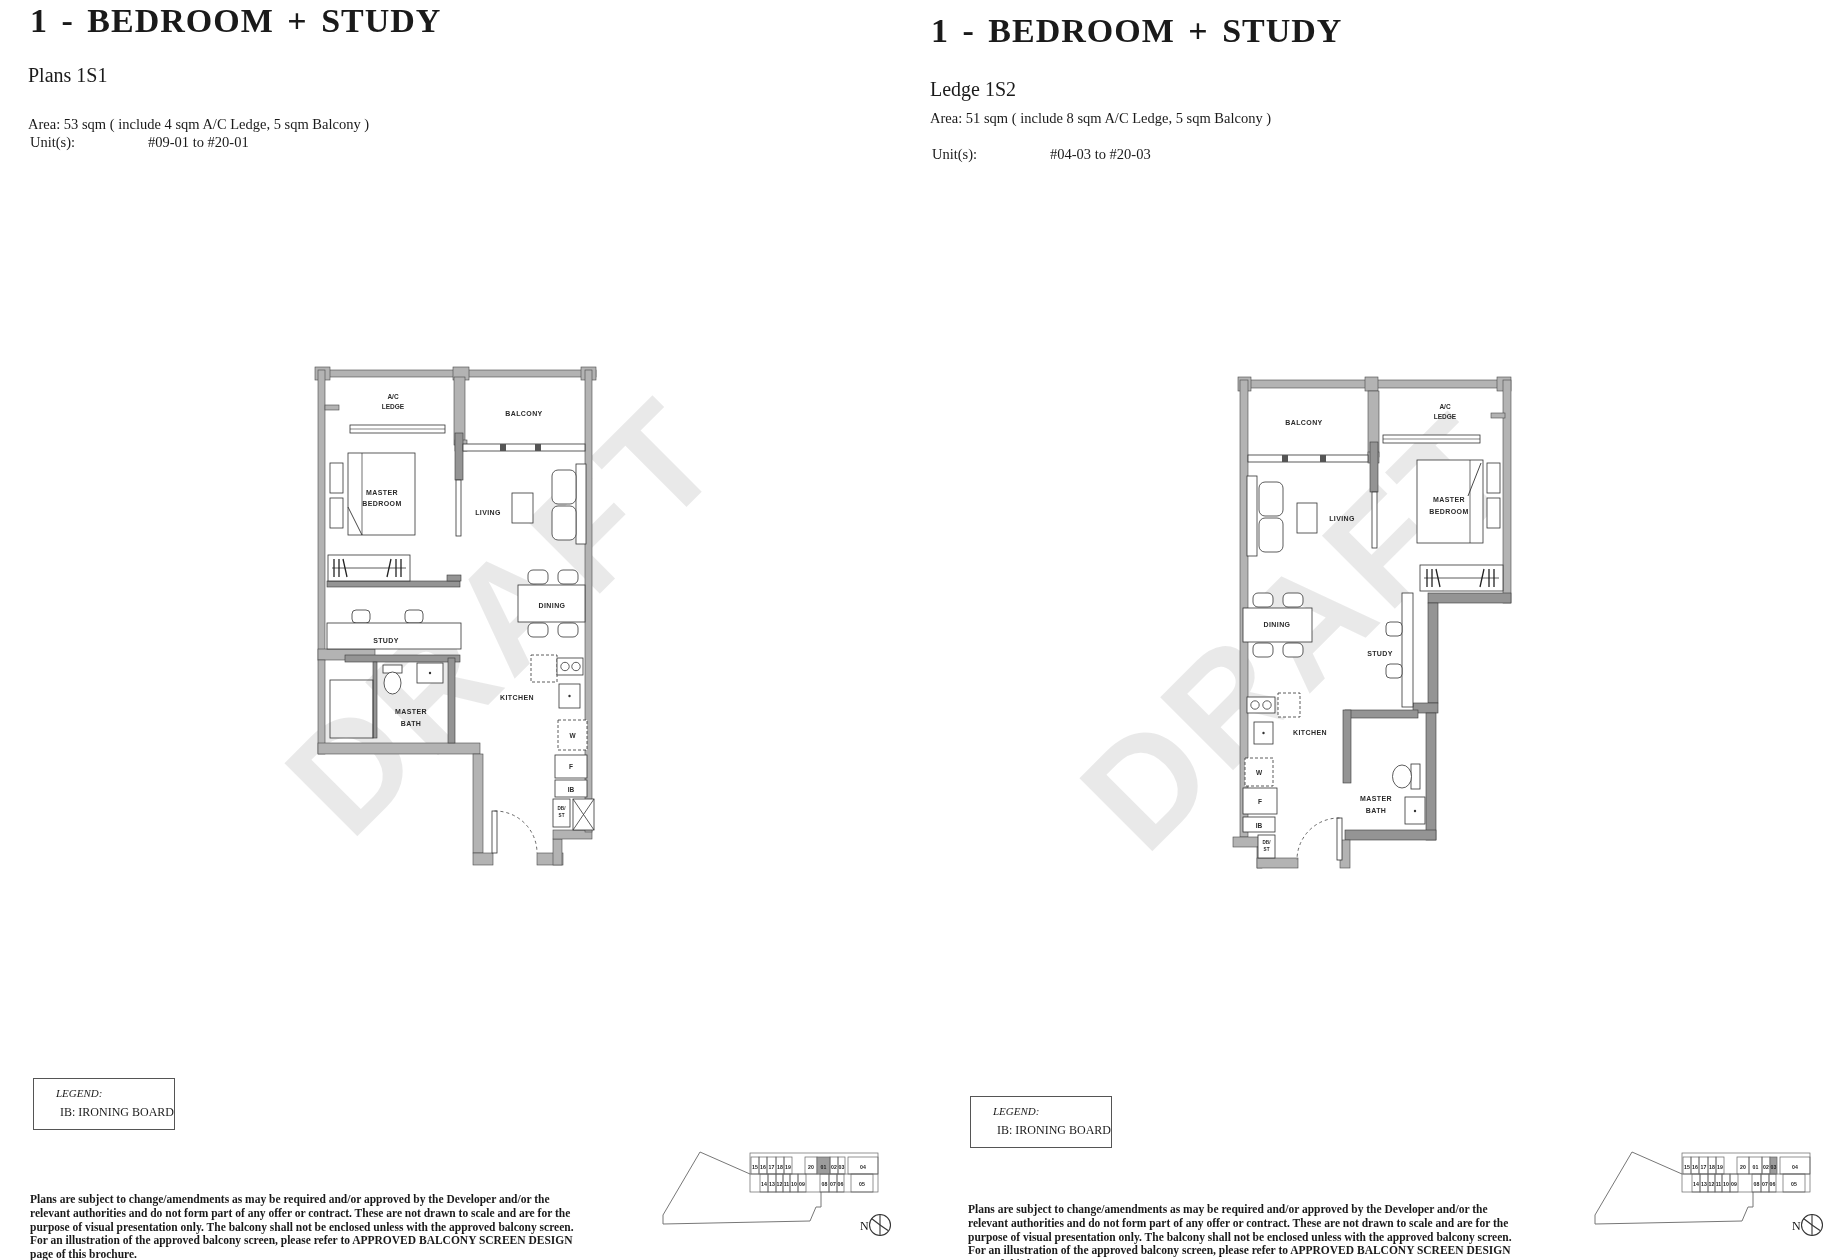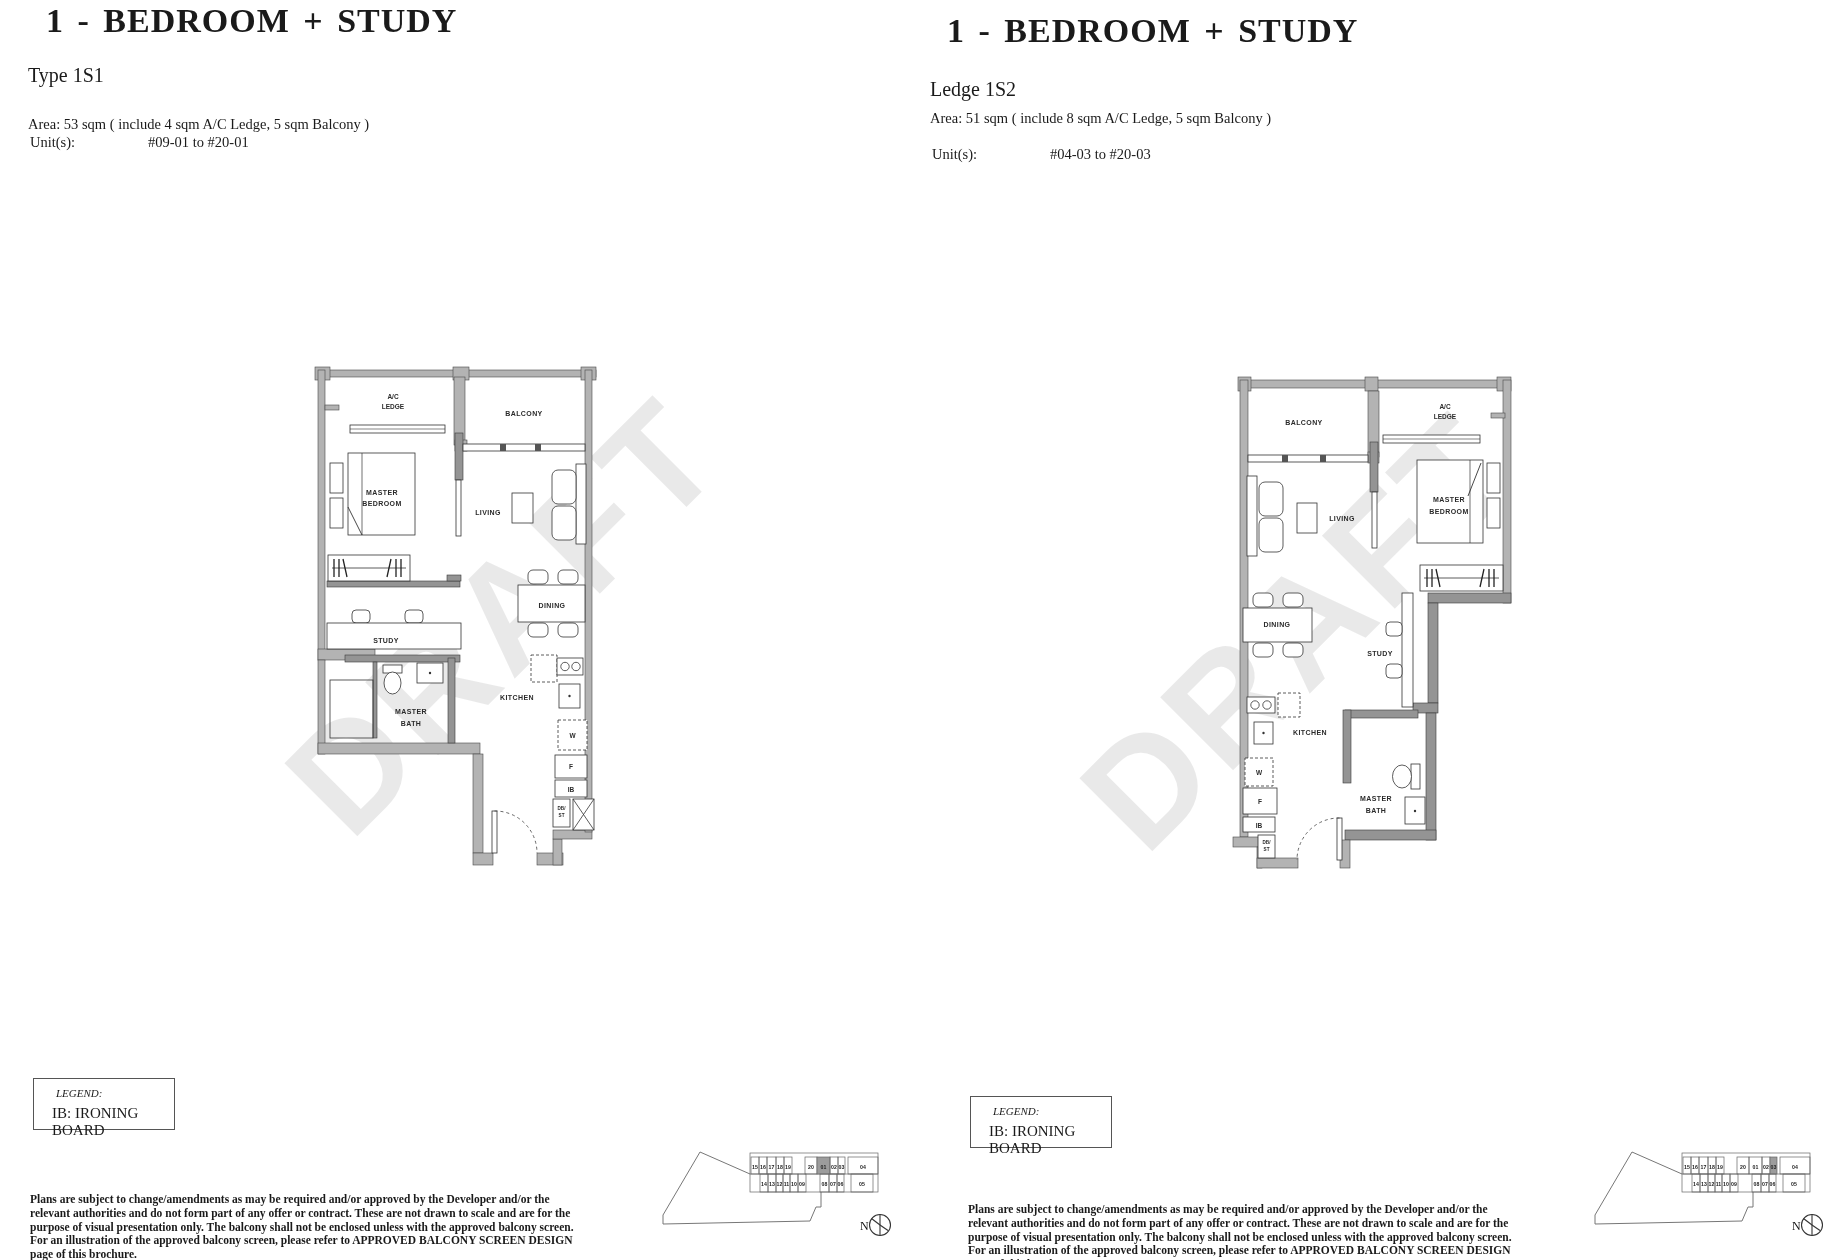--- a/index.html
+++ b/index.html
@@ -1,25 +1,25 @@
 <!DOCTYPE html>
 <html><head>
 <meta charset="utf-8">
 <style>
   html,body{margin:0;padding:0;background:#fff;}
   #page{position:relative;width:1836px;height:1260px;background:#fff;overflow:hidden;
         font-family:"Liberation Serif",serif;color:#1a1a1a;}
-  .h1{position:absolute;font-size:34px;font-weight:bold;letter-spacing:1px;word-spacing:4px;white-space:nowrap;margin-left:16px;}
+  .h1{position:absolute;font-size:34px;font-weight:bold;letter-spacing:1px;word-spacing:4px;white-space:nowrap;}
   .type{position:absolute;font-size:20px;}
   .area{position:absolute;font-size:14.5px;}
   .unitrow{position:absolute;font-size:14.5px;}
   .unitrow .val{position:absolute;left:118px;top:0;white-space:nowrap;}
   .legendbox{position:absolute;width:140px;height:50px;border:1px solid #555;background:#fff;}
   .legendbox .lg1{position:absolute;left:22px;top:8px;font-size:11px;font-style:italic;}
-  .legendbox .lg2{position:absolute;left:18px;top:26px;font-size:15px;}
+  .legendbox .lg2{position:absolute;left:26px;top:26px;font-size:12px;}
   .disclaimer{position:absolute;width:560px;font-size:11.5px;line-height:13.8px;text-align:left;font-weight:bold;}
   .watermark{position:absolute;font-family:"Liberation Sans",sans-serif;font-weight:bold;
              font-size:150px;letter-spacing:6px;color:rgba(0,0,0,0.085);transform:rotate(-45deg);
              white-space:nowrap;z-index:0;}
   svg{position:absolute;z-index:1;}
   .wall{fill:#b3b3b3;stroke:#4a4a4a;stroke-width:0.6;}
   .wall2{fill:#949494;stroke:#3a3a3a;stroke-width:0.6;}
   .win{fill:#fff;stroke:#333;stroke-width:0.8;}
   .fur{fill:#fff;stroke:#333;stroke-width:0.8;}
   .furn{fill:none;stroke:#333;stroke-width:0.8;}
@@ -35,21 +35,21 @@
   .kline{fill:none;stroke:#777;stroke-width:1;}
   .compass{fill:none;stroke:#333;stroke-width:1.1;}
   .nlab{font-family:"Liberation Serif",serif;font-size:12px;fill:#111;}
 </style>
 </head>
 <body>
 
 <div id="page">
 
   <div class="h1" style="left:30px;top:2px">1 - BEDROOM + STUDY</div>
-  <div class="type" style="left:28px;top:64px">Type 1S1</div>
+  <div class="type" style="left:28px;top:64px">Plans 1S1</div>
   <div class="area" style="left:28px;top:116px">Area: 53 sqm ( include 4 sqm A/C Ledge, 5 sqm Balcony )</div>
   <div class="unitrow" style="left:30px;top:134px">
     <span>Unit(s):</span>
     <span class="val">#09-01 to #20-01</span>
   </div>
 
   <div class="watermark" style="left:235px;top:530px">DRAFT</div>
 
   <svg style="left:313px;top:363px" width="290" height="510" viewBox="0 0 290 510">
     <g>

